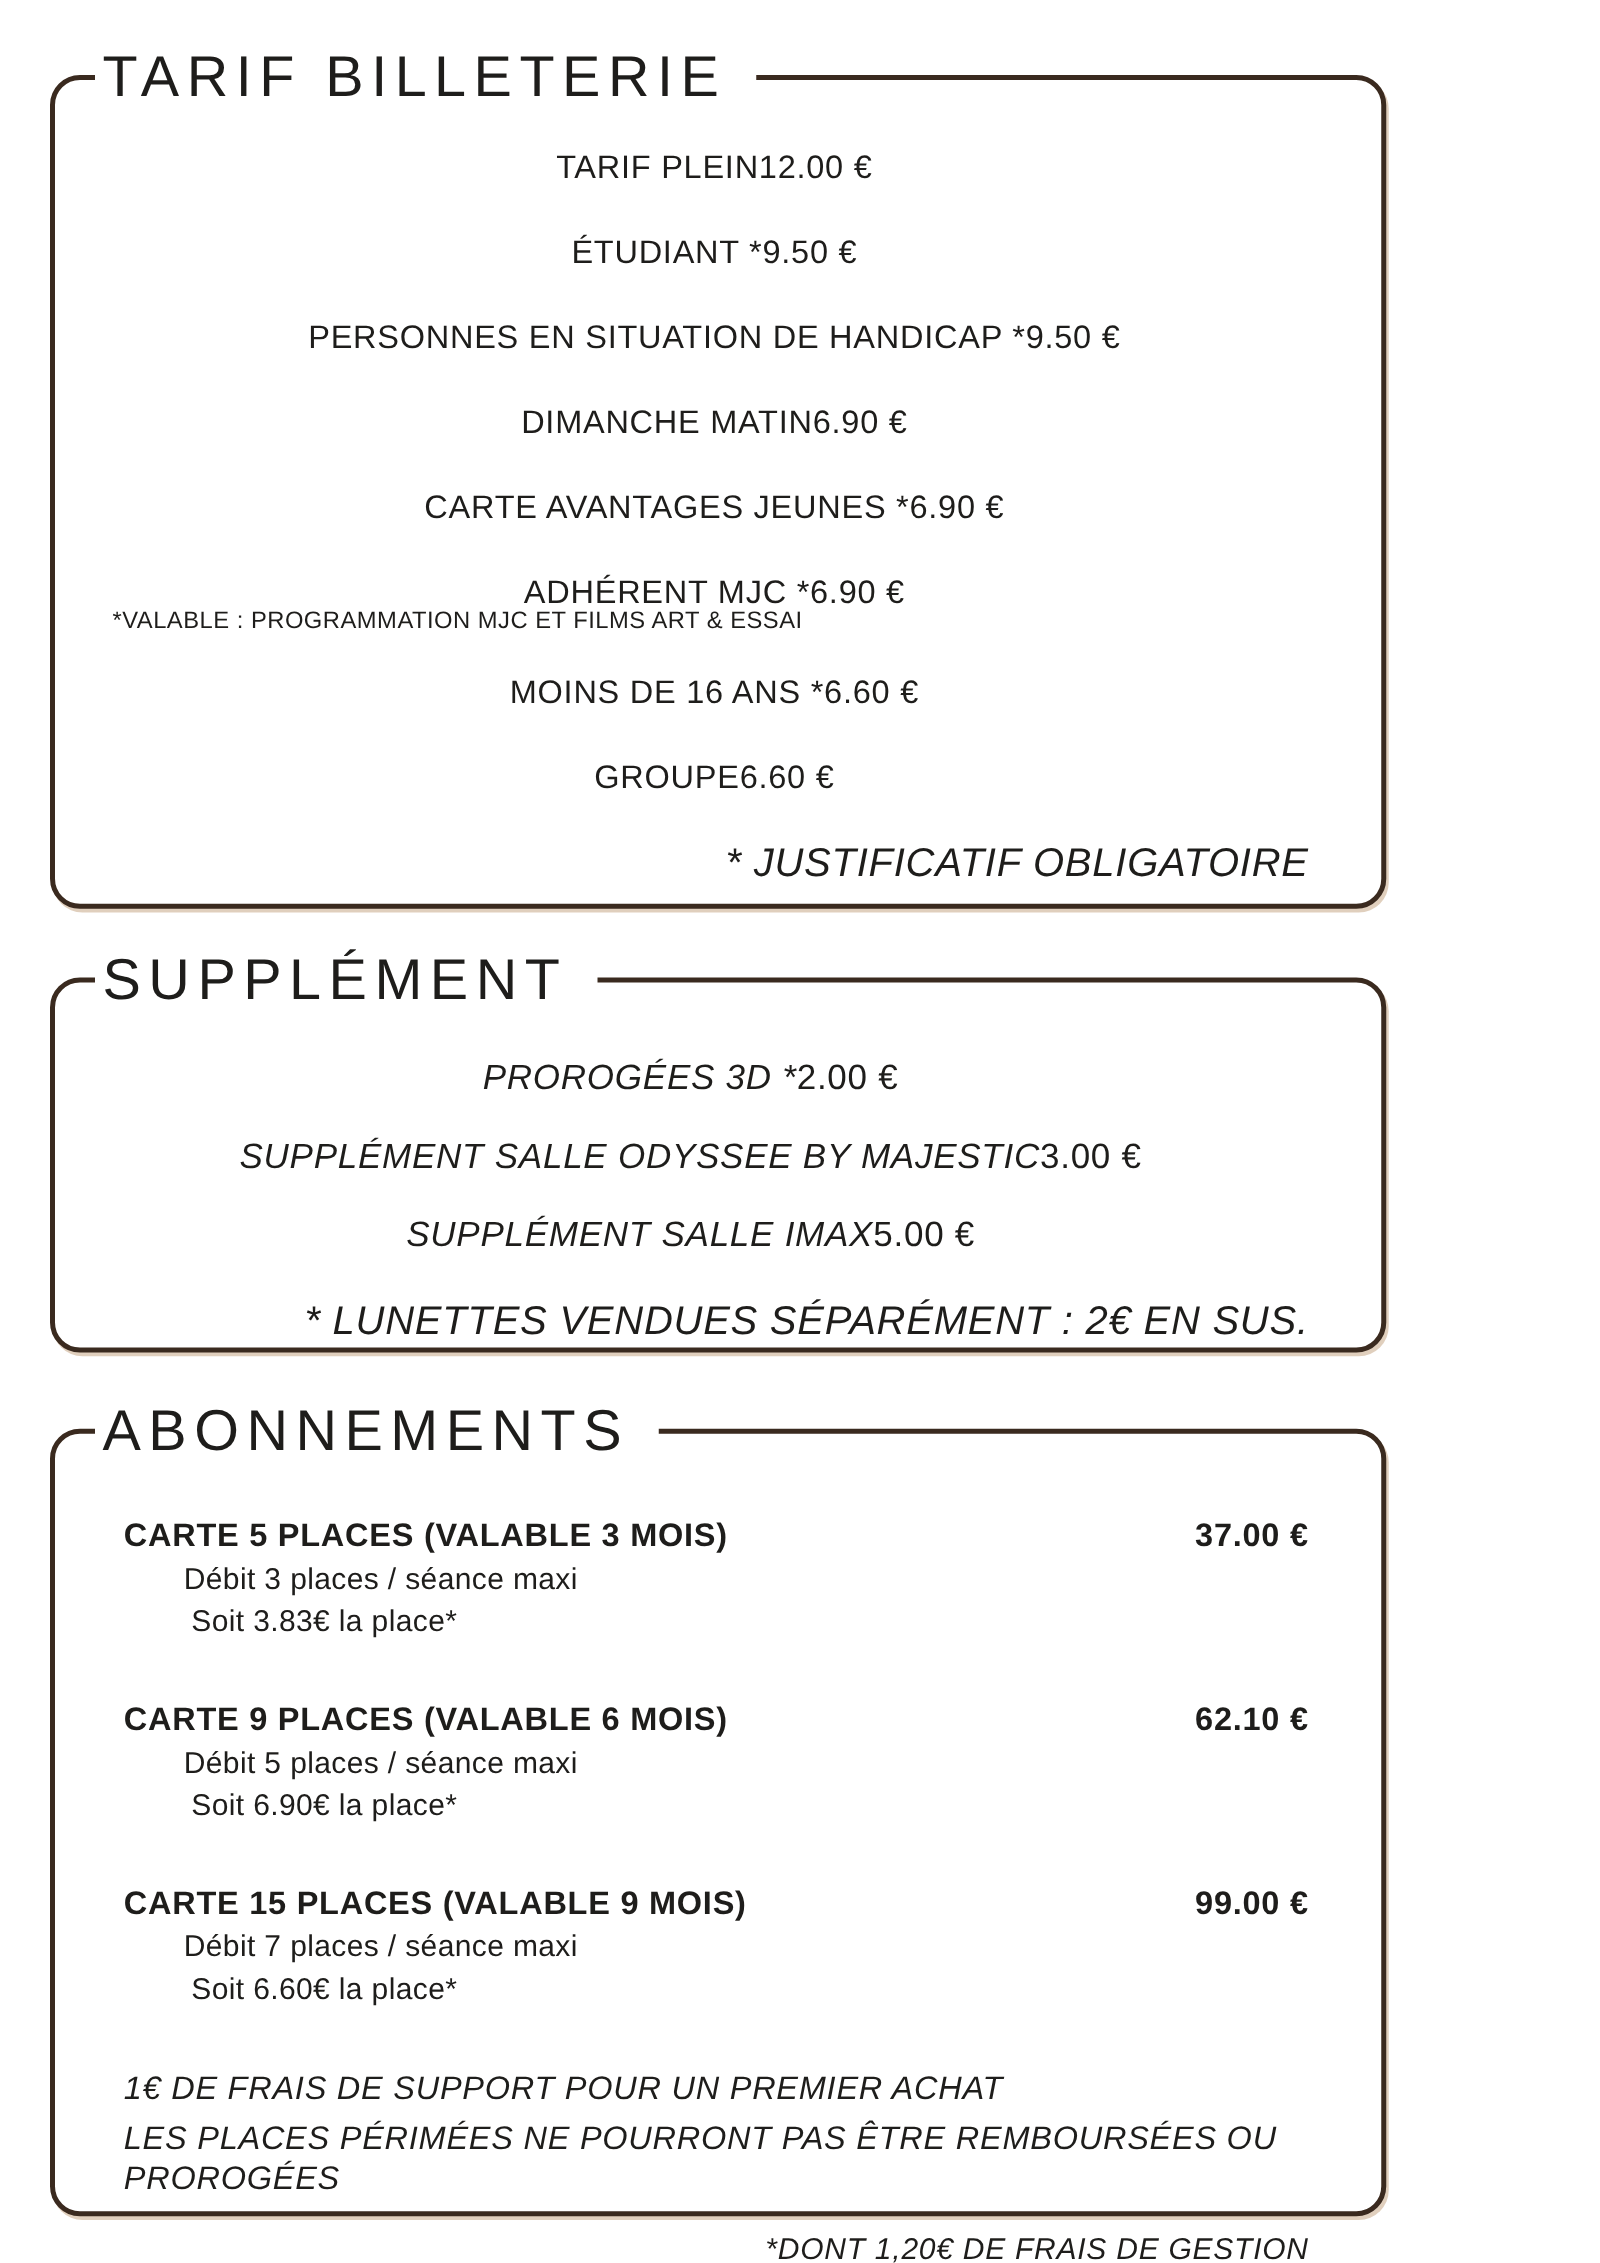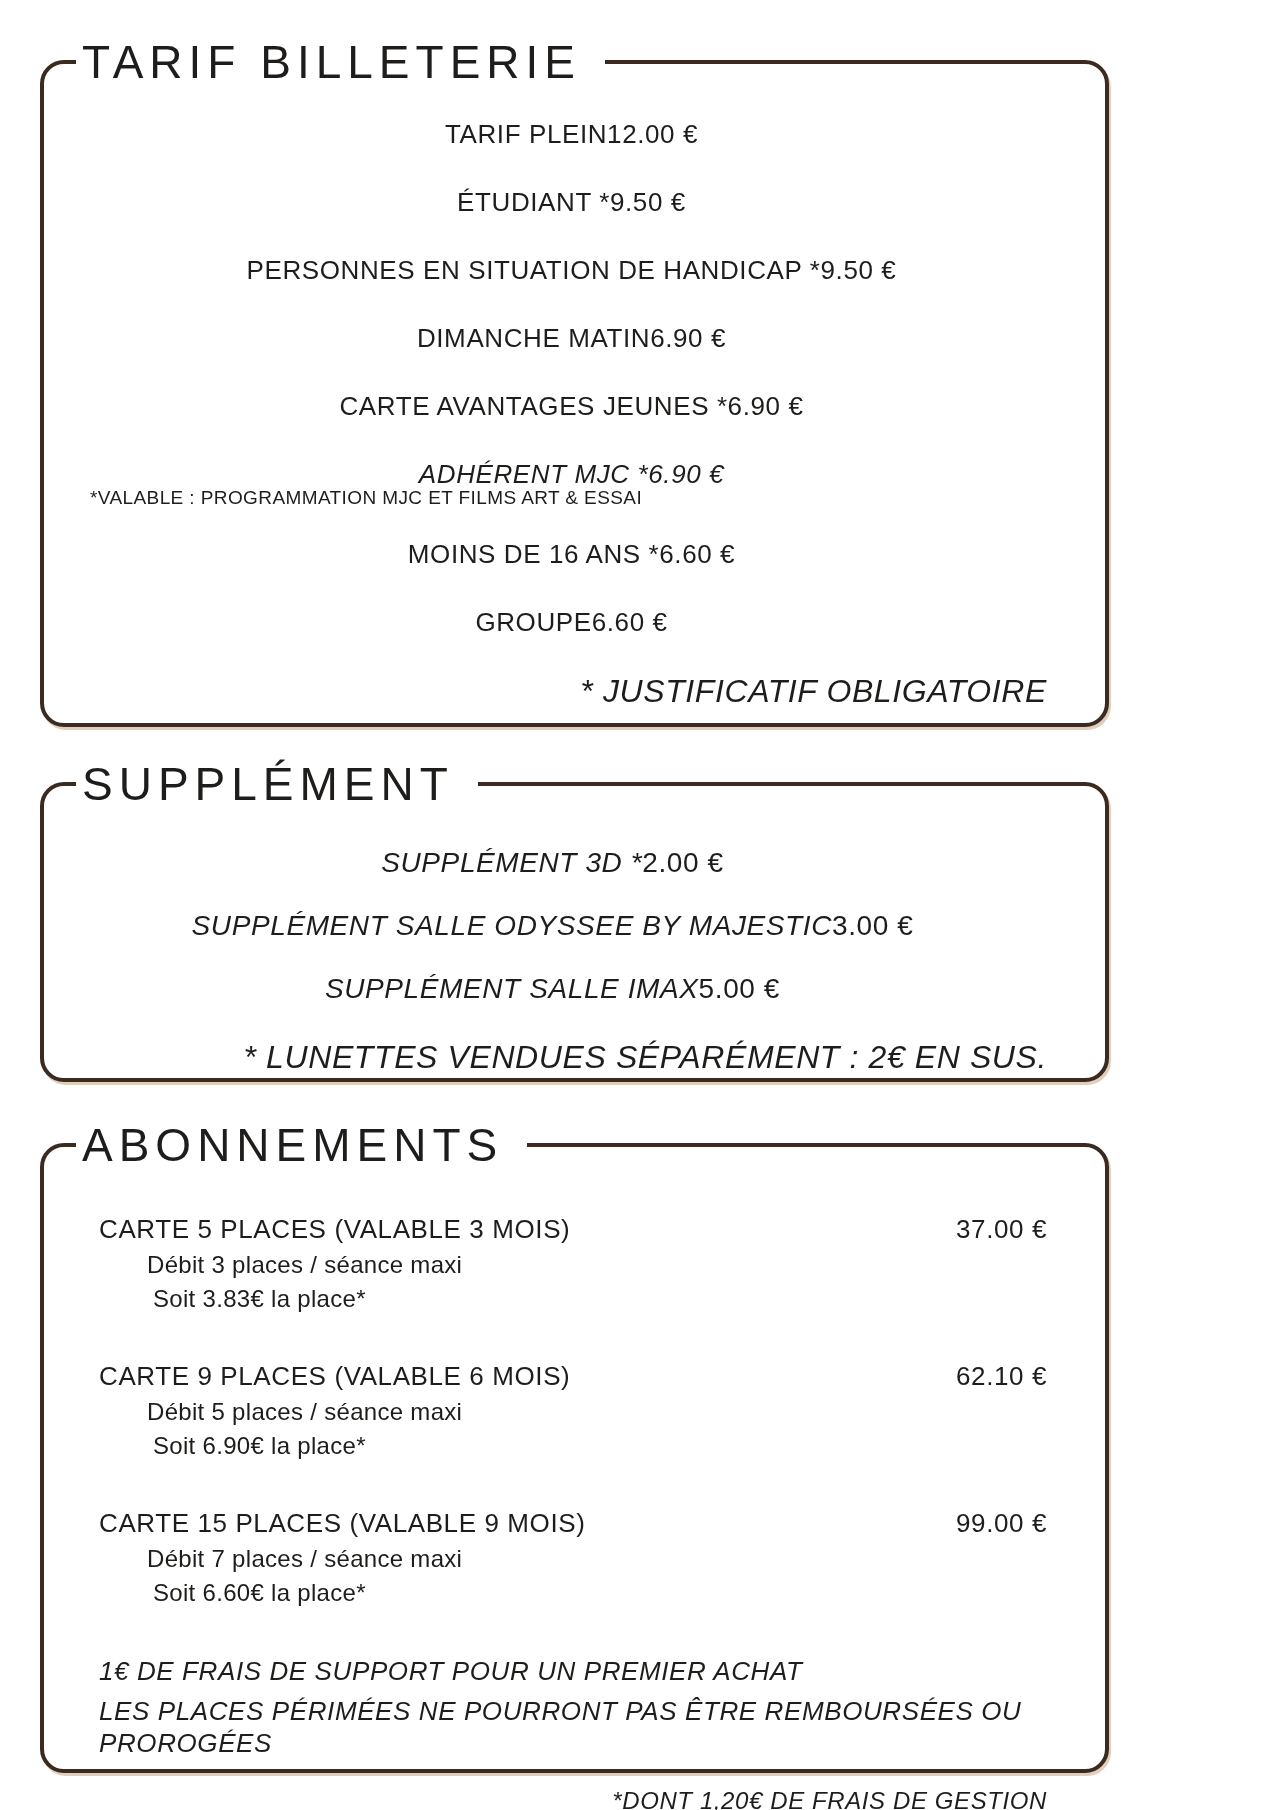--- a/index.html
+++ b/index.html
@@ -37,21 +37,21 @@
   .rows{padding:28px 58px 0 52px;}
   .row{
     display:flex;
     justify-content:center;
     align-items:flex-start;
     font-size:26px;
     line-height:30px;
     letter-spacing:0.6px;
     margin-bottom:38px;
   }
-  .row.tight{margin-bottom:0;font-style:italic;}
+  .row.tight{margin-bottom:0;}
   .row-label{text-align:left;}
   .row-price{text-align:right;white-space:nowrap;}
   .row-note{
     font-size:19px;
     line-height:22px;
     letter-spacing:0.4px;
     margin:-2px 0 30px -6px;
   }
   .footnote{
     text-align:right;
@@ -68,20 +68,21 @@
   .s2-footnote{margin-top:36px;}
   
   .cards{padding:40px 58px 0 55px;}
   .card{margin-bottom:47px;}
   .card-head{
     display:flex;
     justify-content:space-between;
     font-size:26px;
     line-height:30px;
     letter-spacing:0.6px;
+    font-weight:bold;
   }
   .card-details{
     margin-top:6px;
     padding-left:48px;
     font-size:24px;
     line-height:30px;
     letter-spacing:0.3px;
   }
   .card-details .detail + .detail{margin-top:4px;padding-left:6px;}
   .center-note{
@@ -144,21 +145,21 @@
       <span class="row-price">6.60 €</span>
     </div>
     <div class="footnote s1-footnote">* JUSTIFICATIF OBLIGATOIRE</div>
   </div>
 </div>
 
 <div class="section mt-s2 h-s2">
   <div class="section-title">SUPPLÉMENT</div>
   <div class="rows-supp">
     <div class="row">
-      <span class="row-label">SUPPLÉMENT 3D *</span>
+      <span class="row-label">PROROGÉES 3D *</span>
       <span class="row-price">2.00 €</span>
     </div>
     <div class="row">
       <span class="row-label">SUPPLÉMENT SALLE ODYSSEE BY MAJESTIC</span>
       <span class="row-price">3.00 €</span>
     </div>
     <div class="row">
       <span class="row-label">SUPPLÉMENT SALLE IMAX</span>
       <span class="row-price">5.00 €</span>
     </div>

